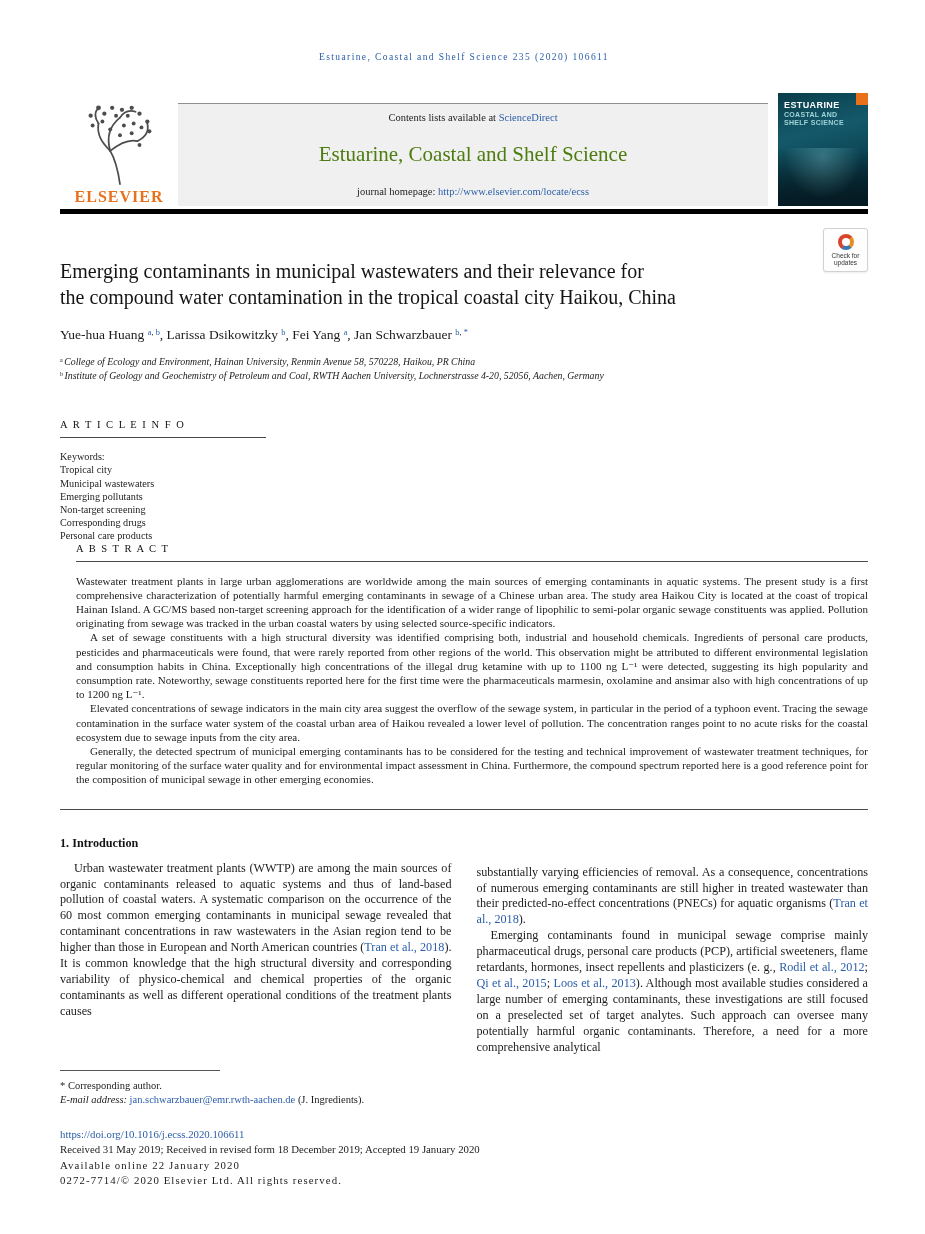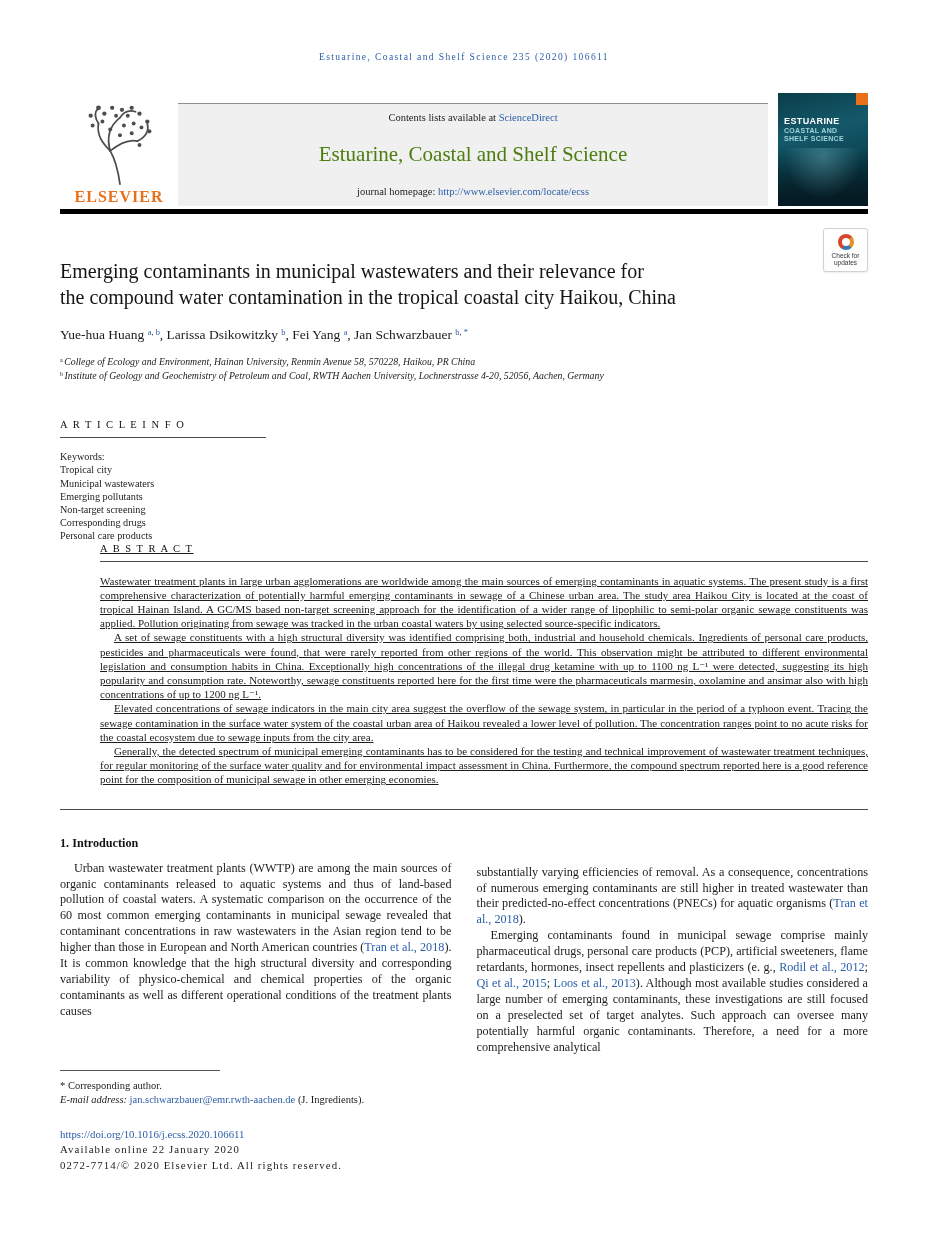--- a/index.html
+++ b/index.html
@@ -23,21 +23,21 @@
   .masthead { margin-top:31px; display:flex; align-items:flex-end; }
   .logo-col { width:118px; flex:none; display:flex; flex-direction:column; align-items:center; justify-content:flex-end; }
   .elsevier-word { color:var(--elsevier-orange,#e9711c); font-weight:bold; font-size:16px; letter-spacing:1px; margin-top:1px; }
   .mast-center { flex:1; background:#f0f0f0; height:103px; border-top:1px solid #8f8f8f;
     display:flex; flex-direction:column; justify-content:space-between; text-align:center; padding:8px 0 9px; }
   .contents-line, .homepage-line { font-size:10.5px; color:#222; }
   .journal-title { font-size:21px; color:#4d7c0f; }
   .cover { width:90px; height:113px; margin-left:10px; flex:none; position:relative; overflow:hidden;
     background:linear-gradient(165deg,#0a3d4a 0%, #14596b 35%, #0c4553 62%, #06222e 100%); }
   .cover-corner { position:absolute; top:0; right:0; width:12px; height:12px; background:var(--elsevier-orange,#e9711c); }
-  .cover-l1 { color:#ffffff; font-family:"Liberation Sans",sans-serif; font-weight:bold; font-size:9px; letter-spacing:0.4px; padding:23px 6px 0; }
+  .cover-l1 { color:#ffffff; font-family:"Liberation Sans",sans-serif; font-weight:bold; font-size:9px; letter-spacing:0.4px; padding:7px 6px 0; }
   .cover-l2 { color:#9fd4d8; font-family:"Liberation Sans",sans-serif; font-weight:bold; font-size:7px; letter-spacing:0.3px; padding:1px 6px 0; }
   .cover-photo { position:absolute; left:0; right:0; bottom:0; height:58px;
     background:radial-gradient(ellipse at 50% 15%, rgba(130,200,210,0.35), transparent 60%),
                linear-gradient(180deg, rgba(18,90,104,0) 0%, rgba(5,26,34,0.9) 85%); }
   .black-bar { height:5px; background:#000; margin-top:3px; }
 
   
   .crossmark { position:absolute; top:228px; right:57px; width:45px; height:44px;
     border:1px solid #d2d2d2; border-radius:3px; background:#fefefe;
     display:flex; flex-direction:column; align-items:center; justify-content:center; gap:2px;
@@ -49,21 +49,21 @@
 
   
   .title { margin-top:44px; font-size:20px; line-height:26px; font-weight:normal; color:#141414; white-space:pre-line; }
   .authors { margin-top:17px; font-size:13.5px; color:#1a1a1a; }
   .affils { margin-top:13px; }
   .affil { font-size:9.8px; line-height:12.6px; color:#222; }
 
   
   .info-abstract { display:flex; margin-top:36px;flex-direction:column; }
   .info-col { width:206px; flex:none; }
-  .abs-col { flex:1; margin-left:40px;text-decoration:underline; }
+  .abs-col { flex:1; margin-left:16px; }
   .sec-head { font-size:10.5px; letter-spacing:1.5px; color:#111; }
   .head-rule { border-top:1px solid #4a4a4a; margin-top:7px; }
   .kw-label { margin-top:12px; font-size:10.2px; line-height:13.2px; }
   .kw { font-size:10.2px; line-height:13.2px; }
   .abs-col p { font-size:11px; line-height:14.2px; text-align:justify; }
   .abs-col p.first { margin-top:12px; }
   .abs-col p.indent { text-indent:14px; }
 
   .section-divider { border-top:1px solid #4a4a4a; margin-top:22px; }
 
@@ -196,20 +196,21 @@
     </div>
 
     <div class="footnote" data-interactable="false">
       <div class="fn-rule" data-interactable="false"></div>
       <div data-interactable="false">* Corresponding author.</div>
       <div class="email-line" data-interactable="false"><span class="it" data-interactable="false">E-mail address: </span><span class="link" data-interactable="true">jan.schwarzbauer@emr.rwth-aachen.de</span><span data-interactable="false"> (J. Ingredients).</span></div>
     </div>
 
     <div class="imprint" data-interactable="false">
       <div class="link" data-interactable="true">https://doi.org/10.1016/j.ecss.2020.106611</div>
+      <div data-interactable="false">Received 31 May 2019; Received in revised form 18 December 2019; Accepted 19 January 2020</div>
       <div class="spaced" data-interactable="false">Available online 22 January 2020</div>
       <div class="spaced" data-interactable="false">0272-7714/© 2020 Elsevier Ltd. All rights reserved.</div>
     </div>
 
   </div>
 
   <div class="crossmark" data-interactable="true">
     <span class="cm-circle" data-interactable="false"></span>
     <span class="cm-text" data-interactable="false">
       <span data-interactable="false">Check for</span><br>

